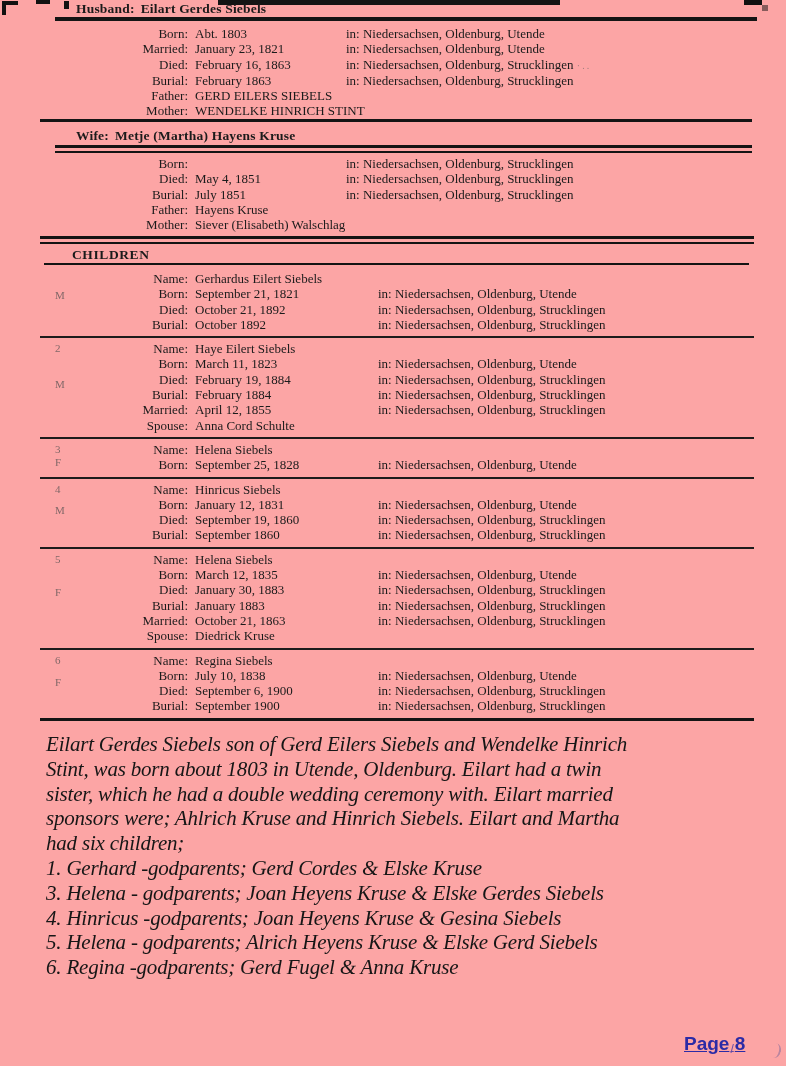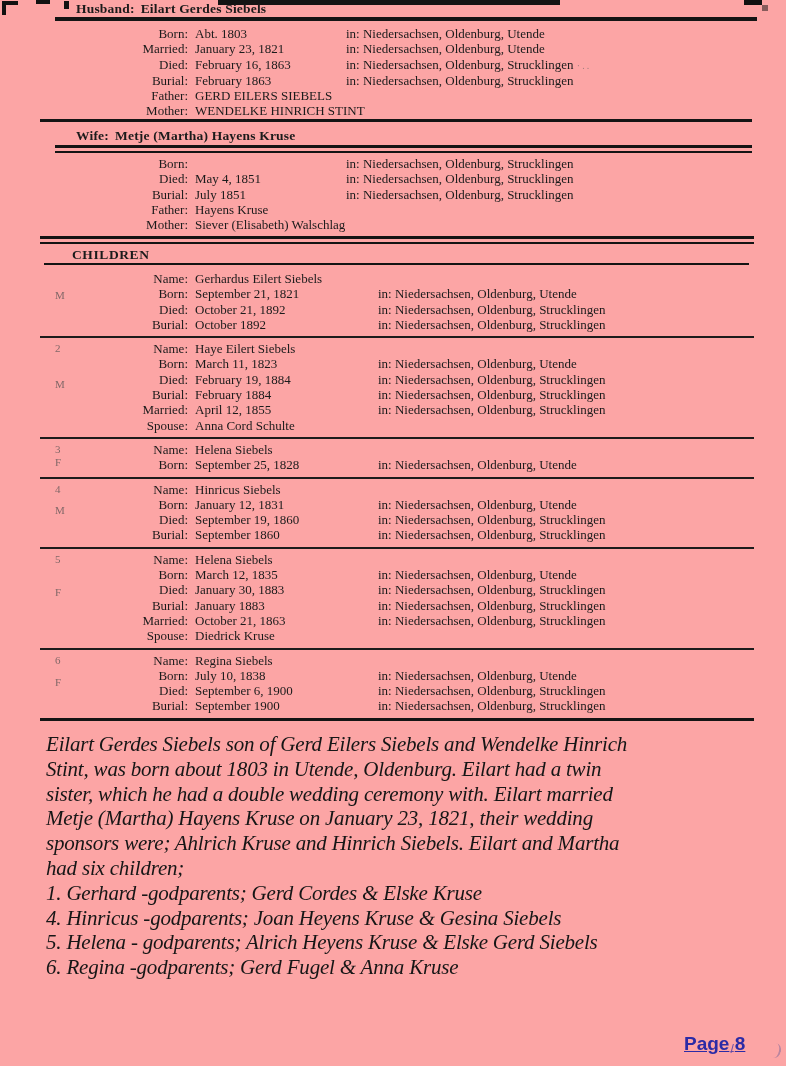--- a/index.html
+++ b/index.html
@@ -309,24 +309,24 @@
           <span class="val">September 1900</span>
           <span class="loc">in: Niedersachsen, Oldenburg, Strucklingen</span>
         </div>
       </div>
     </div>
 
   <div id="notes">
       <div class="note-line">Eilart Gerdes Siebels son of Gerd Eilers Siebels and Wendelke Hinrich</div>
       <div class="note-line">Stint, was born about 1803 in Utende, Oldenburg.  Eilart had a twin</div>
       <div class="note-line">sister, which he had a double wedding ceremony with.  Eilart married</div>
-      <div class="note-line">Metje (Martha) Hayens Kruse on January 23, 1821, their wedding</div>
       <div class="note-line">sponsors were; Ahlrich Kruse and Hinrich Siebels.  Eilart and Martha</div>
       <div class="note-line">had six children;</div>
       <div class="note-line">1. Gerhard -godparents; Gerd Cordes &amp; Elske Kruse</div>
+      <div class="note-line">3. Helena - godparents; Joan Heyens Kruse &amp; Elske Gerdes Siebels</div>
       <div class="note-line">4. Hinricus -godparents; Joan Heyens Kruse &amp; Gesina Siebels</div>
       <div class="note-line">5. Helena - godparents; Alrich Heyens Kruse &amp; Elske Gerd Siebels</div>
       <div class="note-line">6. Regina -godparents; Gerd Fugel &amp; Anna Kruse</div>
     </div>
 
   <div id="footer">
     <span>Page</span><span class="sep">/</span><span>8</span>
   </div>
   <div class="page-arc"></div>
 

